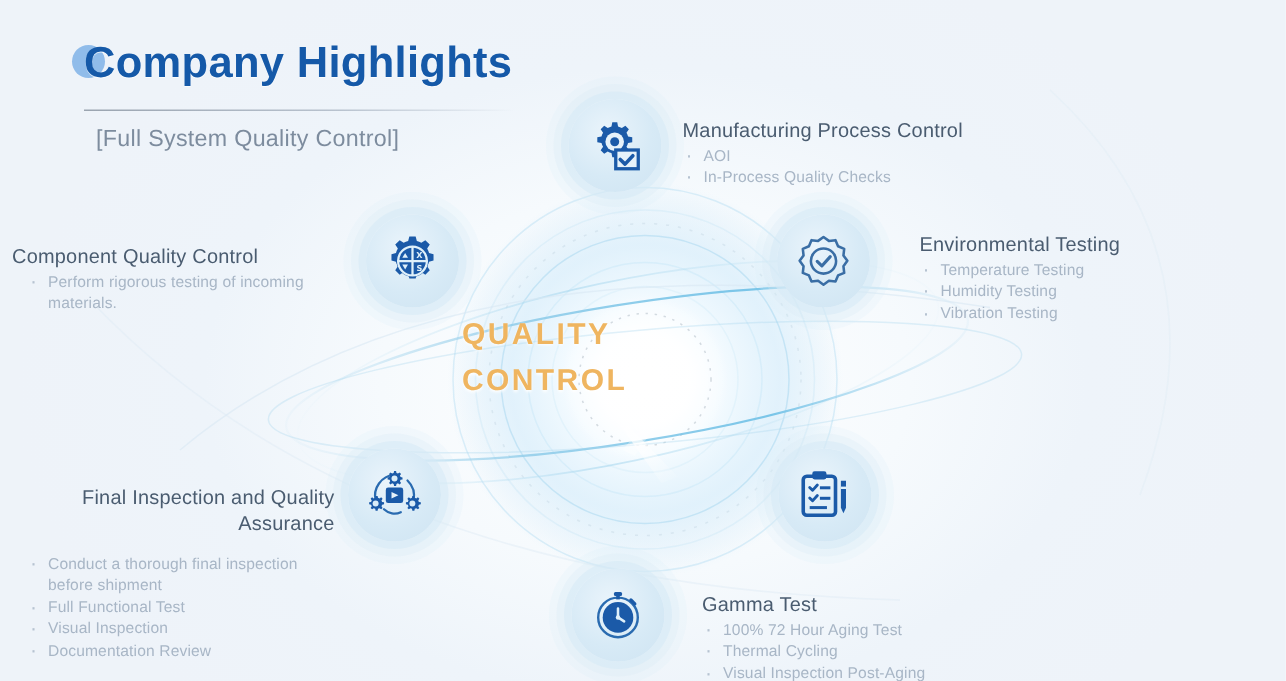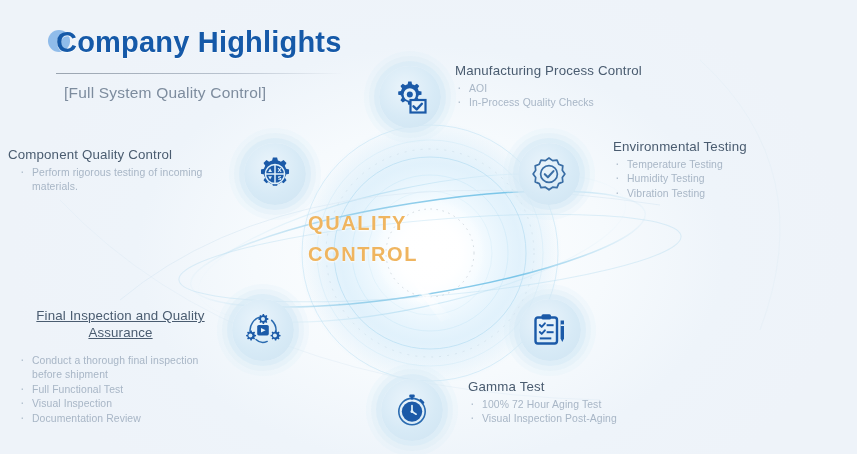--- a/index.html
+++ b/index.html
@@ -53,21 +53,21 @@
     position:absolute;left:0;top:0;width:62px;height:62px;border-radius:50%;
     background:radial-gradient(circle at 42% 36%, #eaf4fb 0%, #d7eaf6 55%, #cfe4f2 100%);
     box-shadow:0 0 0 5px rgba(214,234,246,.55), 0 0 0 10px rgba(214,234,246,.28),
                0 0 0 15px rgba(214,234,246,.16);
     display:flex;align-items:center;justify-content:center;
   }
   .node .badge svg{display:block;}
 
   .blk{position:absolute;}
   .blk h3{
-    margin:0 0 3px 0;font-size:13.3px;font-weight:normal;color:#4a5c70;
+    margin:16px 0 3px 0;font-size:13.3px;font-weight:normal;color:#4a5c70;
     line-height:17px;letter-spacing:.15px;
   }
   .blk ul{margin:0;padding:0;list-style:none;}
   .blk li{
     position:relative;padding-left:14px;font-size:10.4px;color:#a8b6c6;
     line-height:14.4px;letter-spacing:.1px;
   }
   .blk li:before{
     content:"·";position:absolute;left:2px;top:-2px;font-size:14px;color:#b6c3d1;
   }
@@ -225,21 +225,21 @@
           <circle cx="20.0" cy="6.8" r="2.0" fill="#d9ecf8"></circle>
         </g>
         <g fill="#1b5aa8" transform="translate(11.9,18.8)">
           <path d="M20 1.8 l1.35 0 0.26 1.3 1.0 0.42 1.1-0.75 0.96 0.96 -0.75 1.1 0.42 1.0 1.3 0.26 0 1.35 -1.3 0.26 -0.42 1.0 0.75 1.1 -0.96 0.96 -1.1-0.75 -1.0 0.42 -0.26 1.3 -1.35 0 -0.26-1.3 -1.0-0.42 -1.1 0.75 -0.96-0.96 0.75-1.1 -0.42-1.0 -1.3-0.26 0-1.35 1.3-0.26 0.42-1.0 -0.75-1.1 0.96-0.96 1.1 0.75 1.0-0.42 z"></path>
           <circle cx="20.0" cy="6.8" r="2.0" fill="#d9ecf8"></circle>
         </g>
       </svg>
     </div>
   </div>
   <div class="blk" style="left:18px;top:307px;width:205px;">
-    <h3 style="text-align:center;text-decoration:underline;">Final Inspection and Quality Assurance</h3>
+    <h3 style="text-align:right;">Final Inspection and Quality Assurance</h3>
     <ul style="margin-top:13px;">
       <li>Conduct a thorough final inspection before shipment</li>
       <li>Full Functional Test</li>
       <li>Visual Inspection</li>
       <li>Documentation Review</li>
     </ul>
   </div>
 
   <div class="node" style="left:519px;top:299px;">
     <div class="badge">
@@ -269,17 +269,18 @@
         <path d="M26.6 8.0 l2.6 2.6" stroke="#1b5aa8" stroke-width="2.2" stroke-linecap="round"></path>
         <path d="M18 19.6 V13.6 M18 19.6 l4.1 2.6" stroke="#dff0fa" stroke-width="1.7" stroke-linecap="round"></path>
         <circle cx="18" cy="19.6" r="1.5" fill="#dff0fa"></circle>
       </svg>
     </div>
   </div>
   <div class="blk" style="left:468px;top:378px;width:215px;">
     <h3>Gamma Test</h3>
     <ul>
       <li>100% 72 Hour Aging Test</li>
+      <li>Thermal Cycling</li>
       <li>Visual Inspection Post-Aging</li>
     </ul>
   </div>
 
 </div>
 
 </body></html>

